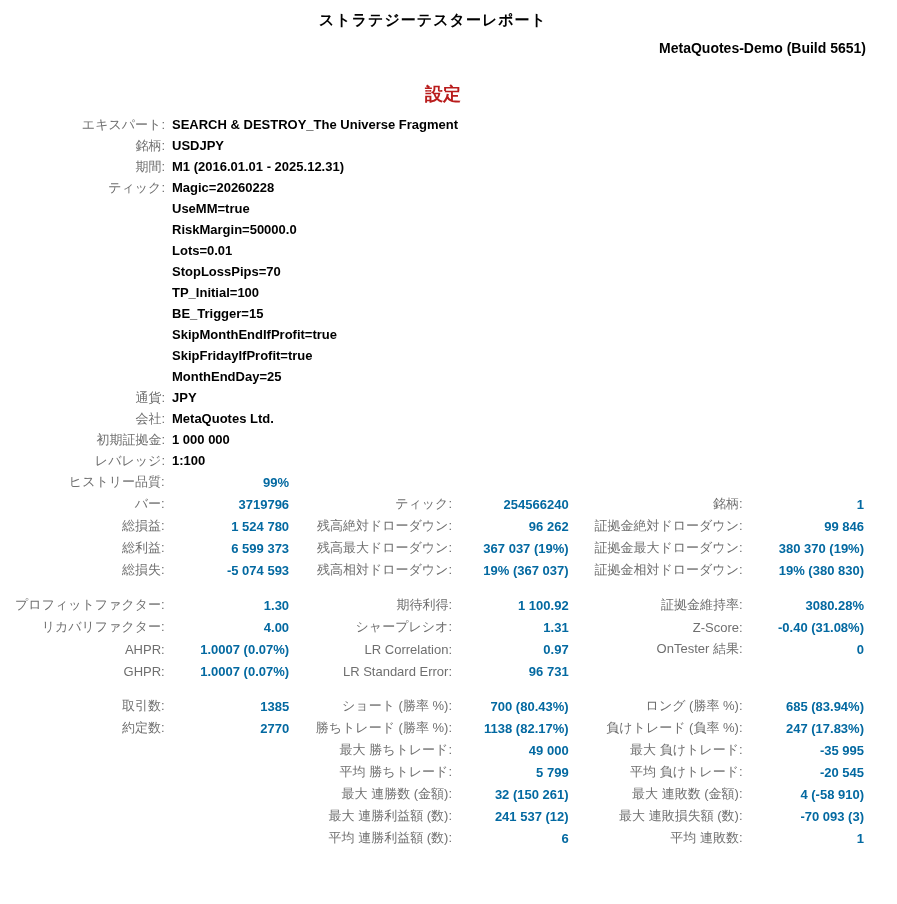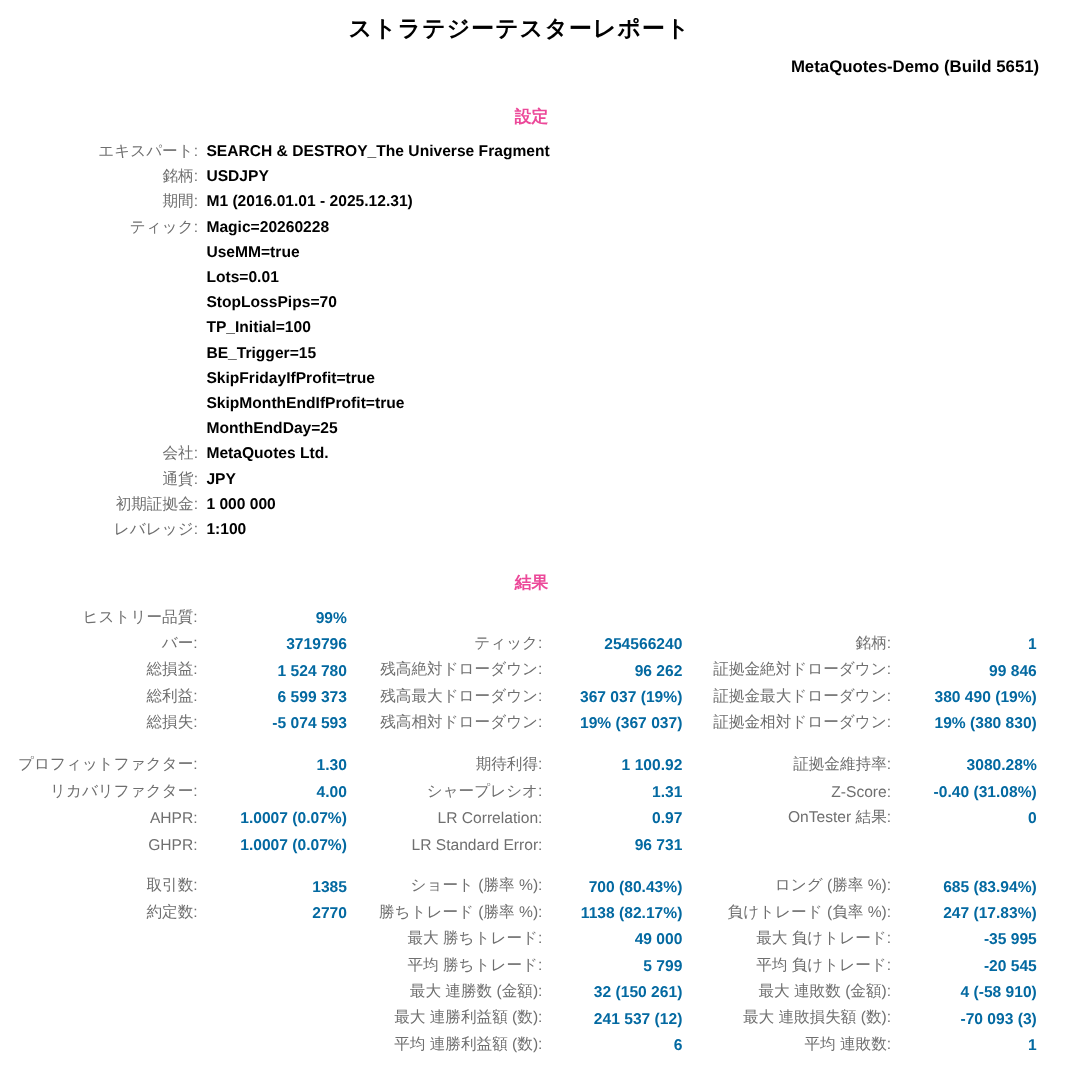--- a/index.html
+++ b/index.html
@@ -10,37 +10,37 @@
     height: 904px;
     font-family: "Liberation Sans", sans-serif;
     overflow: hidden;
   }
   .report {
     width: 866px;
     padding-top: 11px;
   }
   .title {
     text-align: center;
-    font-size: 19px;
+    font-size: 15px;
     font-weight: bold;
     color: #000000;
     letter-spacing: 1px;
   }
   .subtitle {
     text-align: right;
     font-size: 14px;
     font-weight: bold;
     color: #000000;
     margin-top: 10px;
   }
   .section-heading {
     text-align: center;
-    font-size: 14px;
-    font-weight: bold;
-    color: #ec4899;
+    font-size: 18px;
+    font-weight: bold;
+    color: #b91c1c;
     margin-top: 26px;
     margin-bottom: 8px;
     margin-left: 20px;
   }
   table {
     border-collapse: collapse;
     table-layout: fixed;
     margin-left: 8px;
   }
   td {
@@ -109,66 +109,69 @@
         <tr>
           <td class="lbl">ティック:</td>
           <td class="val-left">Magic=20260228</td>
         </tr>
         <tr>
           <td class="lbl"></td>
           <td class="val-left">UseMM=true</td>
         </tr>
         <tr>
           <td class="lbl"></td>
+          <td class="val-left">RiskMargin=50000.0</td>
+        </tr>
+        <tr>
+          <td class="lbl"></td>
           <td class="val-left">Lots=0.01</td>
         </tr>
         <tr>
           <td class="lbl"></td>
           <td class="val-left">StopLossPips=70</td>
         </tr>
         <tr>
           <td class="lbl"></td>
           <td class="val-left">TP_Initial=100</td>
         </tr>
         <tr>
           <td class="lbl"></td>
           <td class="val-left">BE_Trigger=15</td>
         </tr>
         <tr>
           <td class="lbl"></td>
+          <td class="val-left">SkipMonthEndIfProfit=true</td>
+        </tr>
+        <tr>
+          <td class="lbl"></td>
           <td class="val-left">SkipFridayIfProfit=true</td>
         </tr>
         <tr>
           <td class="lbl"></td>
-          <td class="val-left">SkipMonthEndIfProfit=true</td>
-        </tr>
-        <tr>
-          <td class="lbl"></td>
           <td class="val-left">MonthEndDay=25</td>
+        </tr>
+        <tr>
+          <td class="lbl">通貨:</td>
+          <td class="val-left">JPY</td>
         </tr>
         <tr>
           <td class="lbl">会社:</td>
           <td class="val-left">MetaQuotes Ltd.</td>
-        </tr>
-        <tr>
-          <td class="lbl">通貨:</td>
-          <td class="val-left">JPY</td>
         </tr>
         <tr>
           <td class="lbl">初期証拠金:</td>
           <td class="val-left">1 000 000</td>
         </tr>
         <tr>
           <td class="lbl">レバレッジ:</td>
           <td class="val-left">1:100</td>
         </tr>
       </tbody>
   </table>
 
-  <div class="section-heading">結果</div>
   <table class="results-table">
     <colgroup>
       <col class="c1">
         <col class="c2">
         <col class="c3">
       <col class="c4">
         <col class="c5">
         <col class="c6">
     </colgroup>
     <tbody id="results-body">
@@ -195,21 +198,21 @@
           <td class="val">96 262</td>
           <td class="lbl">証拠金絶対ドローダウン:</td>
           <td class="val">99 846</td>
         </tr>
         <tr>
           <td class="lbl">総利益:</td>
           <td class="val">6 599 373</td>
           <td class="lbl">残高最大ドローダウン:</td>
           <td class="val">367 037 (19%)</td>
           <td class="lbl">証拠金最大ドローダウン:</td>
-          <td class="val">380 490 (19%)</td>
+          <td class="val">380 370 (19%)</td>
         </tr>
         <tr>
           <td class="lbl">総損失:</td>
           <td class="val">-5 074 593</td>
           <td class="lbl">残高相対ドローダウン:</td>
           <td class="val">19% (367 037)</td>
           <td class="lbl">証拠金相対ドローダウン:</td>
           <td class="val">19% (380 830)</td>
         </tr>
         <tr class="spacer">

